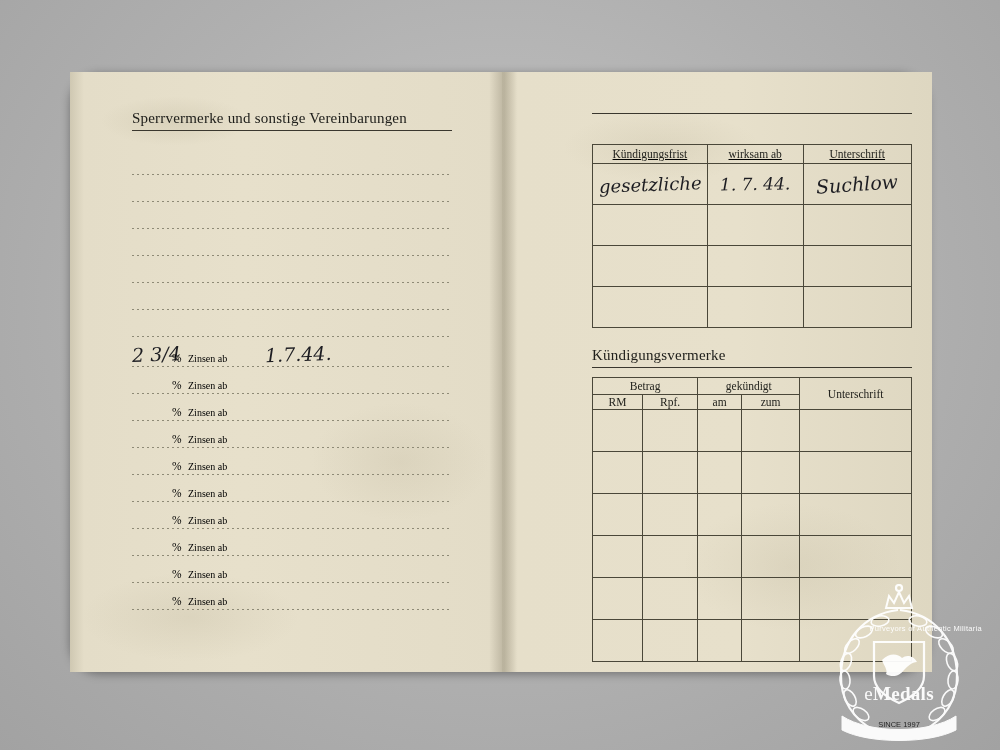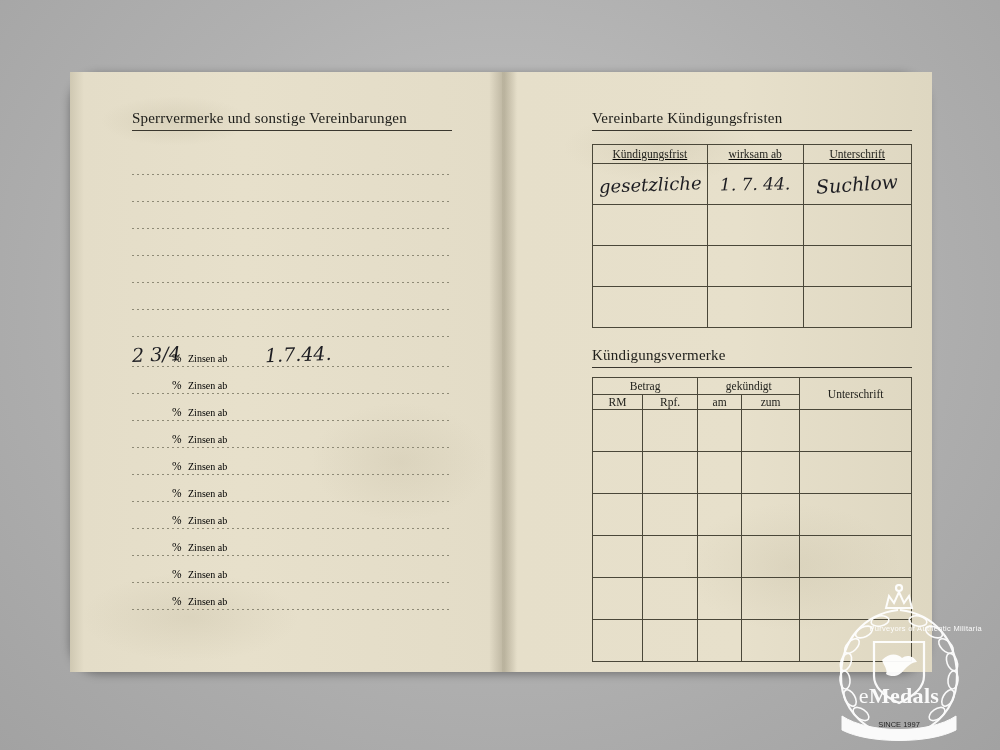--- a/index.html
+++ b/index.html
@@ -87,21 +87,21 @@
   .hand-ink{color:#1d1d22;}
 
   
   #watermark{
     position:absolute;right:16px;bottom:6px;width:170px;height:160px;
     opacity:.95;
   }
   #wm-text{
     position:absolute;left:50%;top:62%;transform:translateX(-50%);
     font-family:"Liberation Serif", serif;
-    color:#ffffff;font-size:22px;letter-spacing:.3px;white-space:nowrap;text-align:center;
+    color:#ffffff;font-size:19px;letter-spacing:.3px;white-space:nowrap;text-align:center;
   }
 </style>
 </head>
 <body>
 
 <div id="backdrop"></div>
 
 <div id="booklet">
 
   <div id="page-left">
@@ -190,21 +190,20 @@
       </div>
 
     </div>
   </div>
 
   <div id="page-right">
     <div class="blotch" style="left:60px;top:40px;width:200px;height:70px;background:radial-gradient(ellipse,rgba(160,150,120,.14),transparent 70%);"></div>
     <div class="blotch" style="left:180px;top:430px;width:220px;height:130px;background:radial-gradient(ellipse,rgba(150,140,110,.12),transparent 70%);"></div>
 
     <div style="position:absolute;left:90px;top:38px;width:320px;">
-      <div class="hd">Vereinbarte Kündigungsfristen</div>
       <div class="hd-rule" style="margin-top:3px;"></div>
     </div>
 
     <div style="position:absolute;left:90px;top:72px;width:320px;text-decoration:underline;">
       <table class="tbl">
         <thead>
           <tr>
             <th style="width:36%;">Kündigungsfrist</th>
             <th style="width:30%;">wirksam ab</th>
             <th style="width:34%;">Unterschrift</th>

